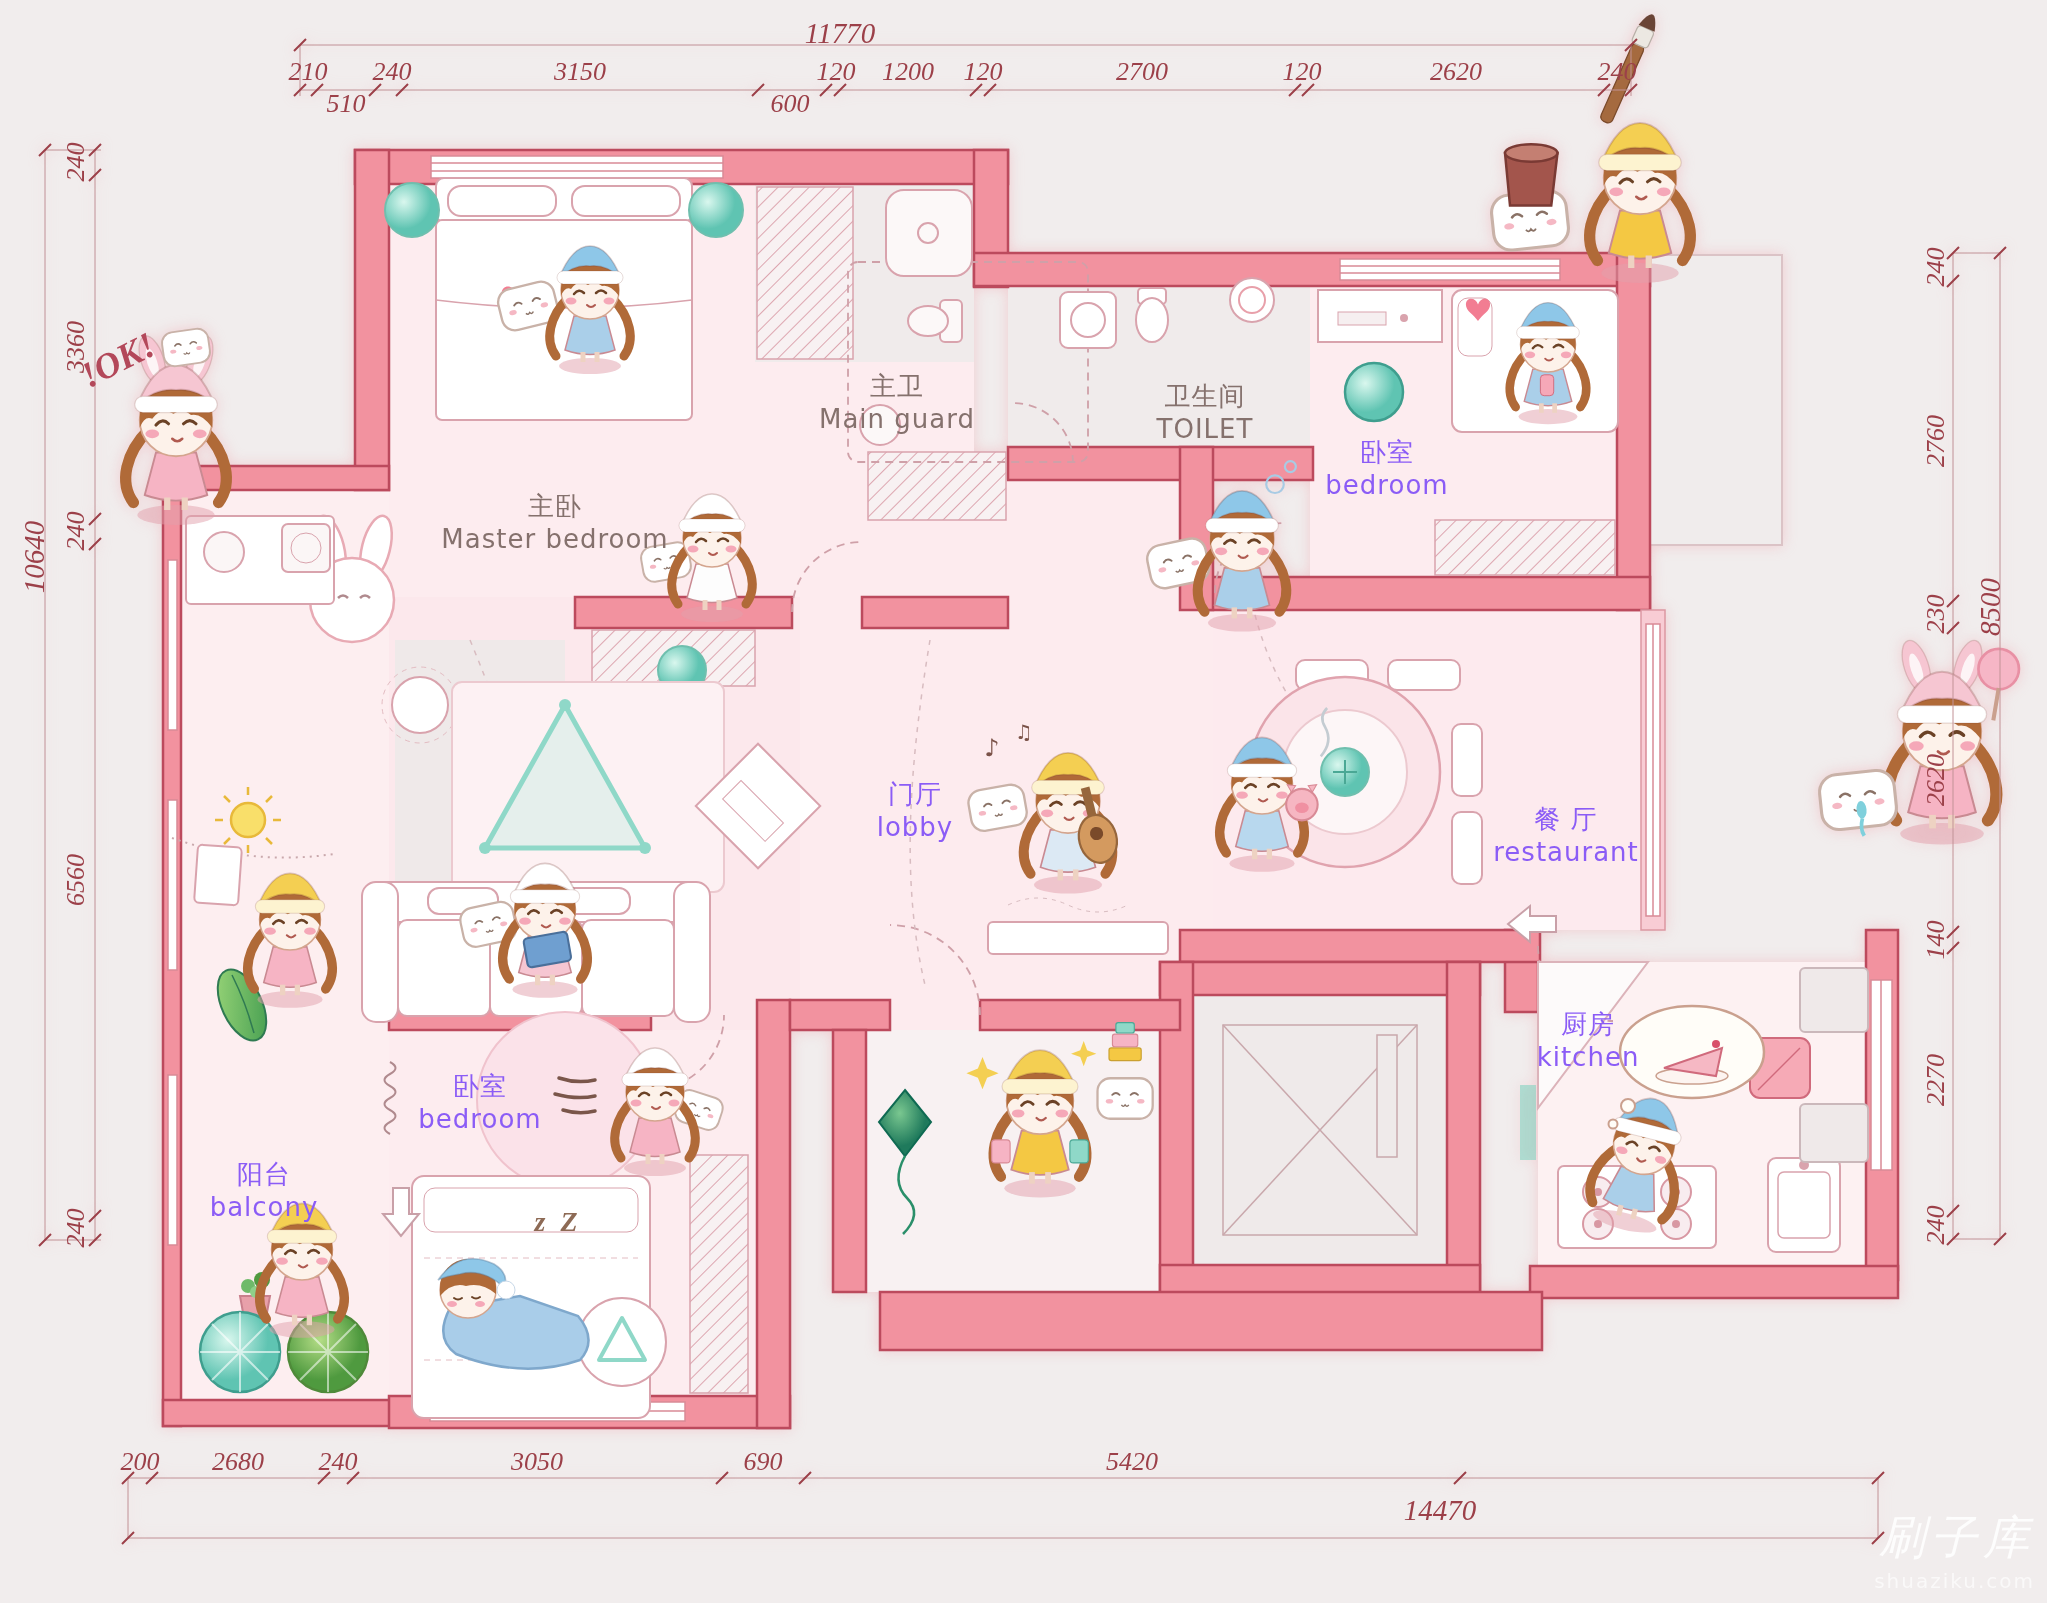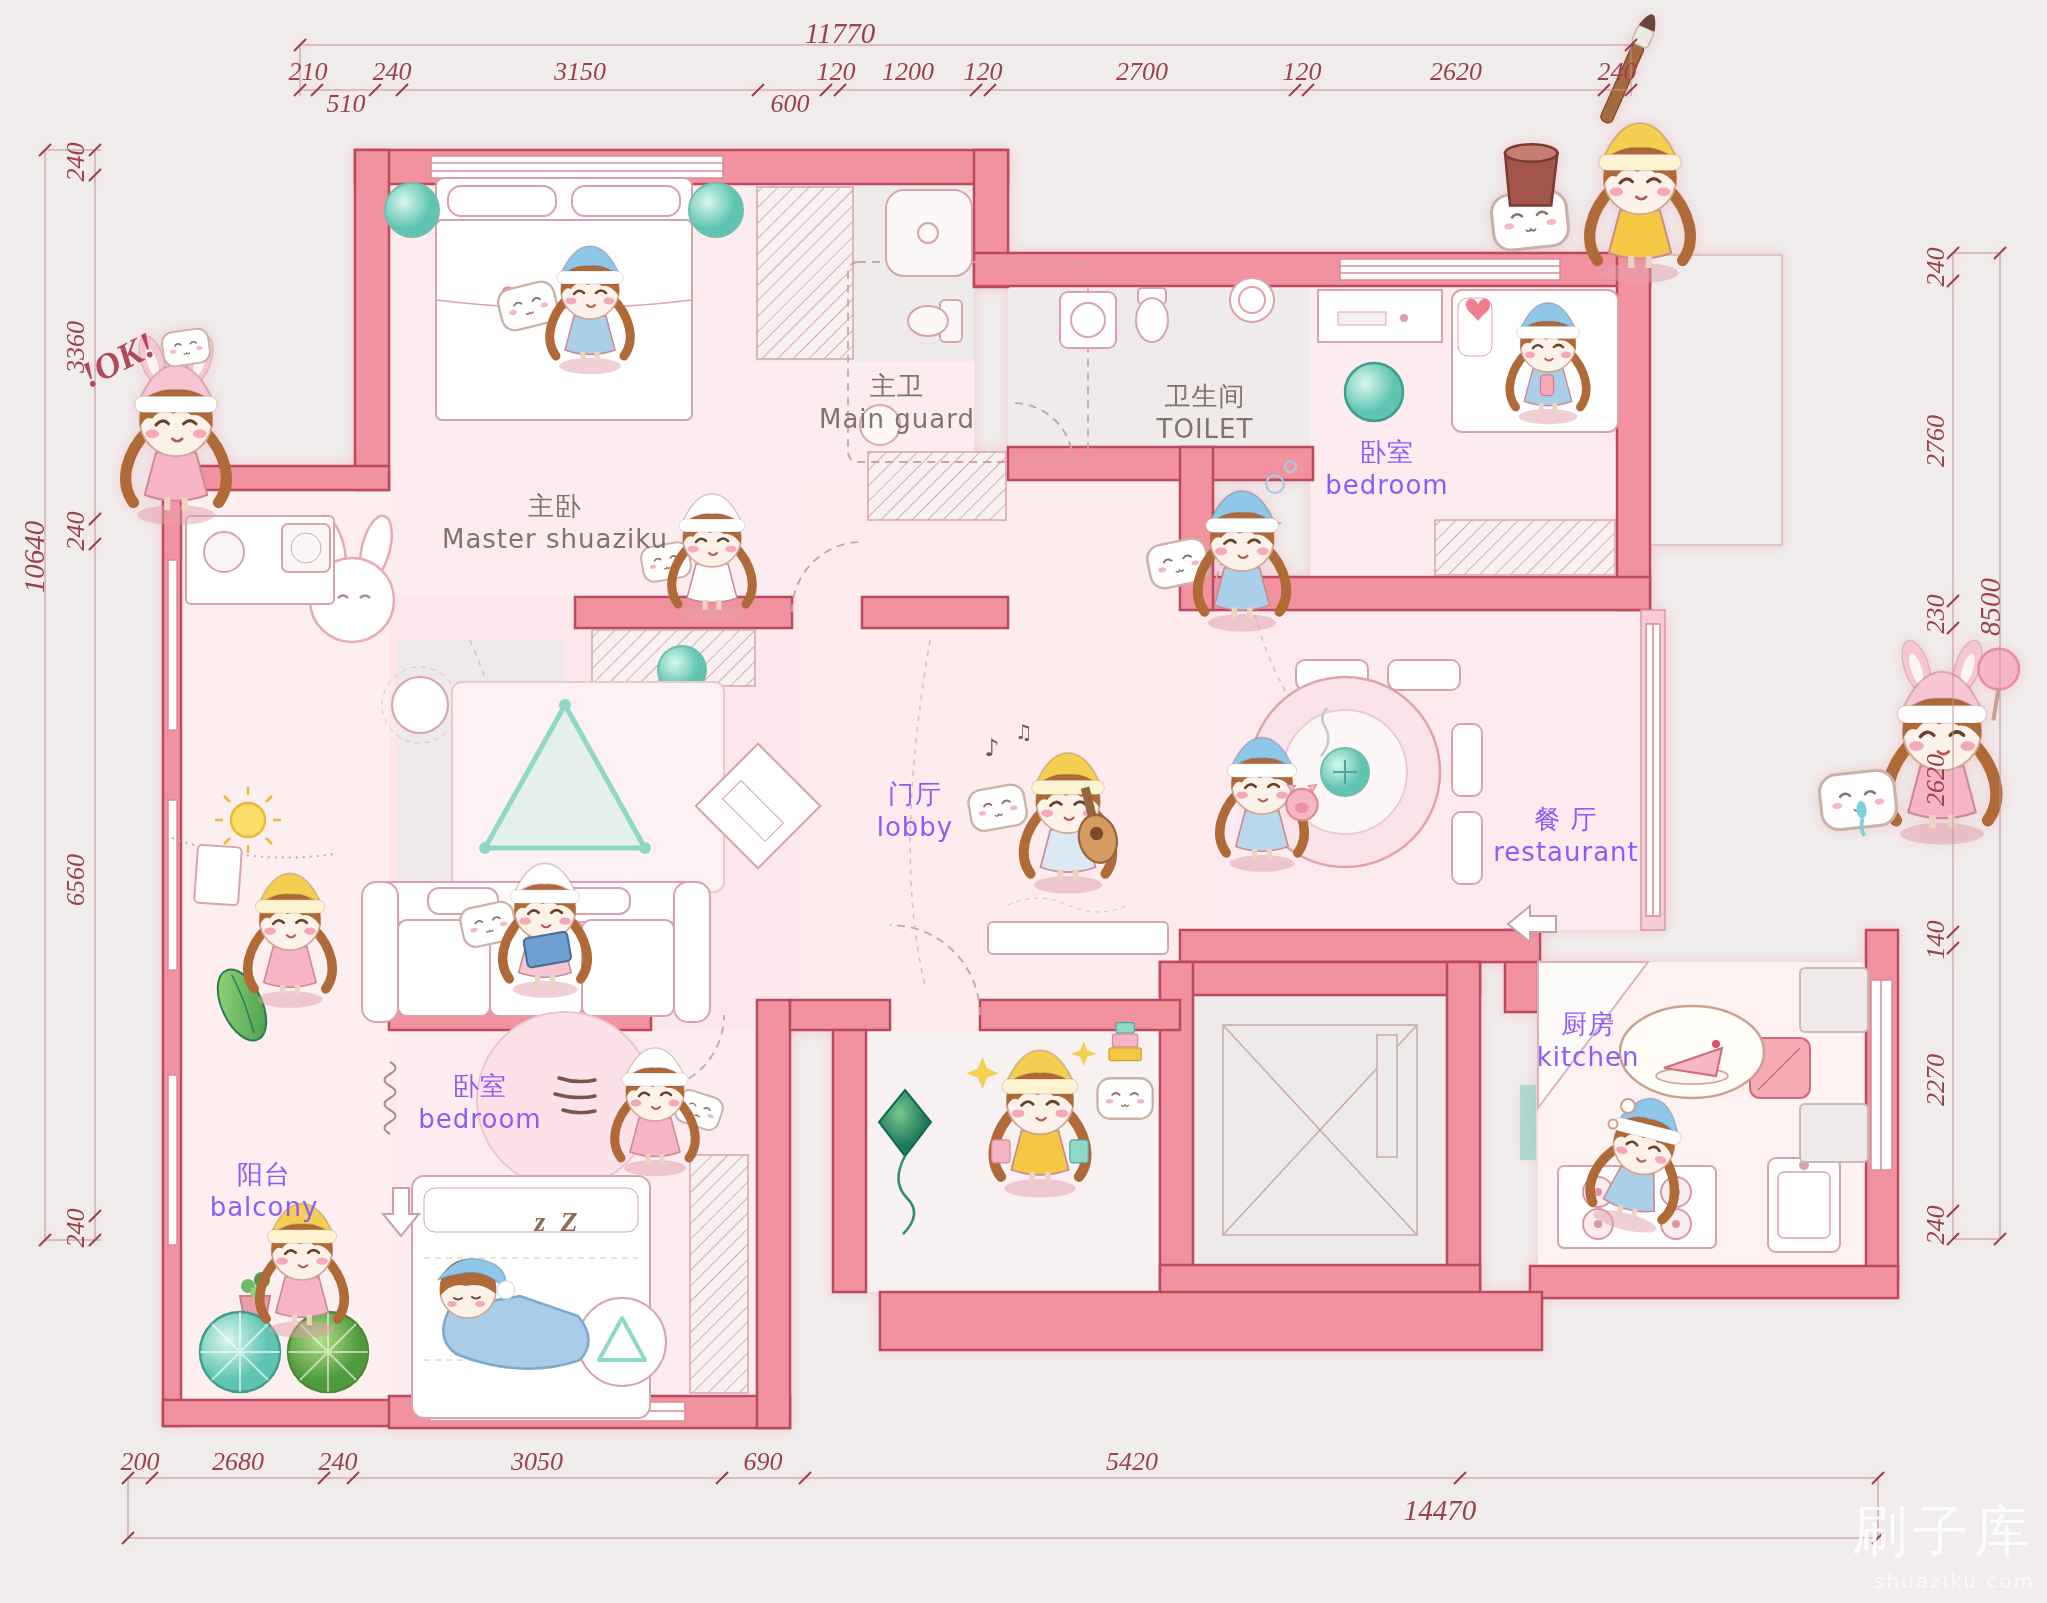--- a/index.html
+++ b/index.html
@@ -16,21 +16,21 @@
   .room-label .en{display:block;}
   .room-label.gray{color:#85716d;}
   .room-label.maroon{color:#8b5cf6;}
   .anno{position:absolute;transform:translate(-50%,-50%);white-space:nowrap;}
   .anno.ok{font:bold italic 36px "Liberation Serif", serif;color:#b3485a;
            transform:translate(-50%,-50%) rotate(-27deg);}
   .anno.zzz{font:bold italic 28px "Liberation Serif", serif;color:#8d6a55;letter-spacing:4px;}
   .anno.note{font:24px "DejaVu Sans", sans-serif;color:#7a5248;}
   .watermark{position:absolute;right:12px;bottom:10px;text-align:right;
              font-family:"DejaVu Sans", sans-serif;}
-  .watermark .l1{font-size:55px;letter-spacing:6px;color:rgba(255,255,255,.85);}
+  .watermark .l1{font-size:46px;letter-spacing:6px;color:rgba(255,255,255,.85);font-style:italic;}
   .watermark .l2{font-size:20px;letter-spacing:2px;color:rgba(255,255,255,.65);}
 </style>
 </head>
 <body>
 
 <div class="stage">
 
 <svg class="plan" width="2047" height="1603" viewBox="0 0 2047 1603">
   <defs>
     <radialGradient id="tealGrad" cx="35%" cy="35%">
@@ -505,21 +505,21 @@
 <div class="dim big" style="left:1440px;top:1510px">14470</div>
 <div class="dim" style="left:140px;top:1462px">200</div>
 <div class="dim" style="left:238px;top:1462px">2680</div>
 <div class="dim" style="left:338px;top:1462px">240</div>
 <div class="dim" style="left:537px;top:1462px">3050</div>
 <div class="dim" style="left:763px;top:1462px">690</div>
 <div class="dim" style="left:1132px;top:1462px">5420</div>
 
 <div class="room-label gray" style="left:555px;top:522px">
       <span class="zh">主卧</span>
-      <span class="en">Master shuaziku</span>
+      <span class="en">Master bedroom</span>
     </div>
 <div class="room-label gray" style="left:897px;top:402px">
       <span class="zh">主卫</span>
       <span class="en">Main guard</span>
     </div>
 <div class="room-label gray" style="left:1205px;top:412px">
       <span class="zh">卫生间</span>
       <span class="en">TOILET</span>
     </div>
 <div class="room-label maroon" style="left:1387px;top:468px">

